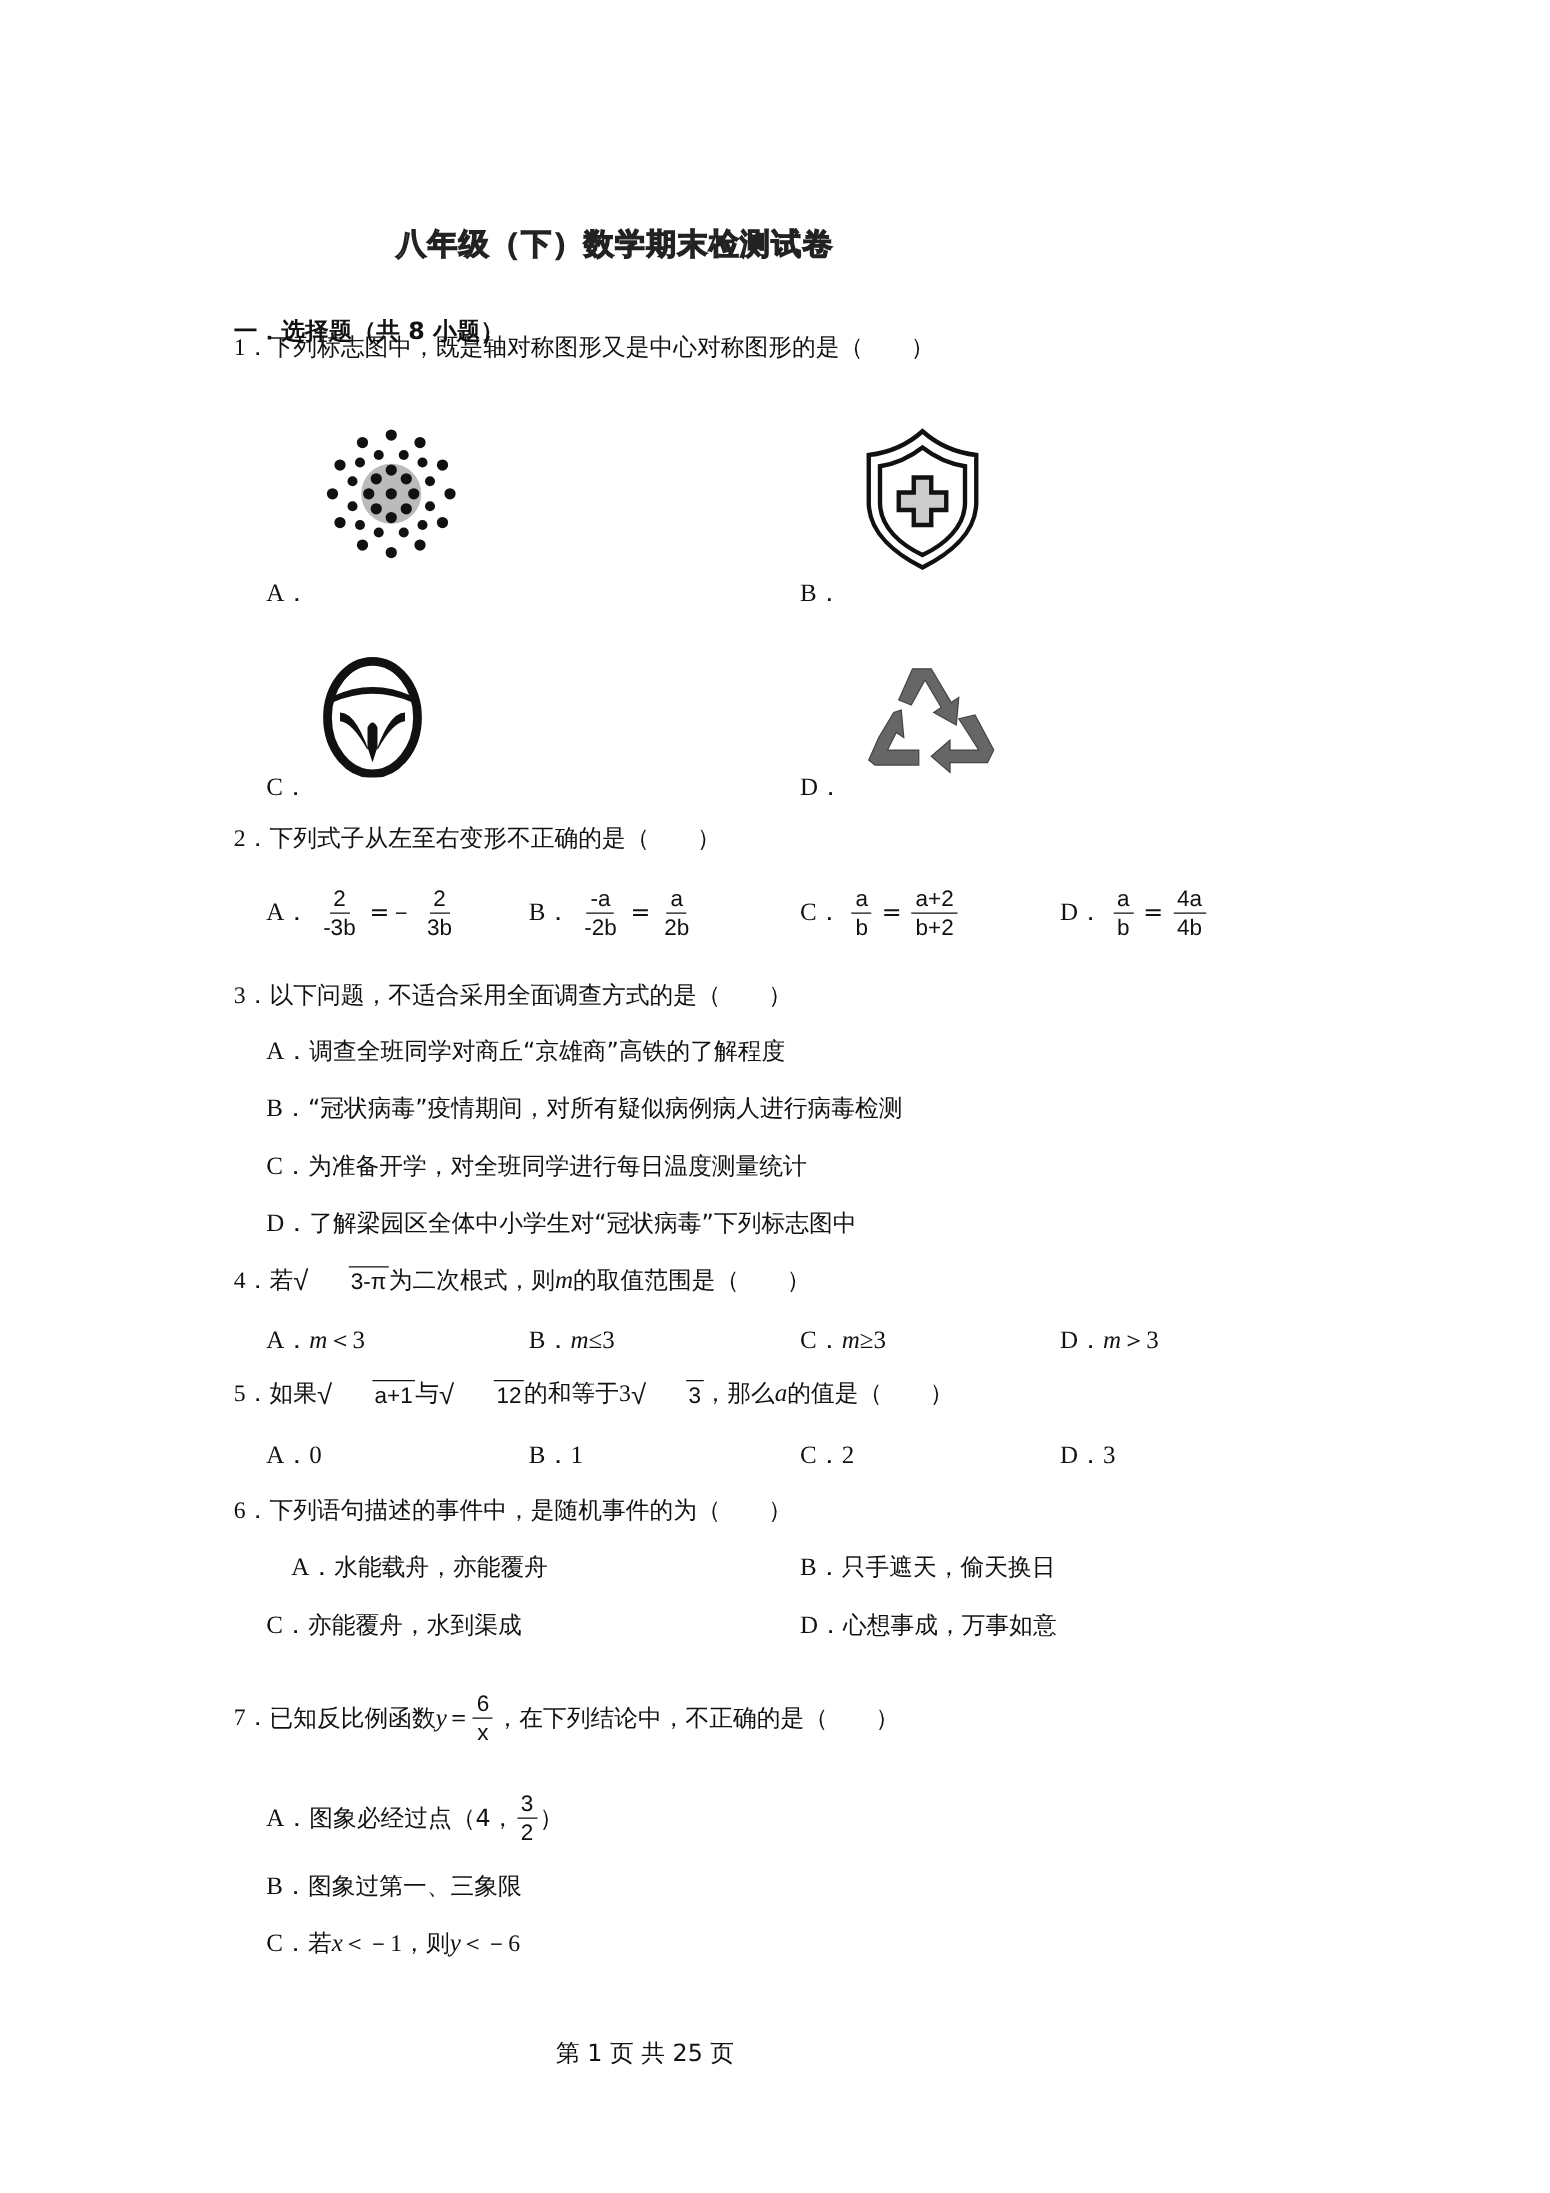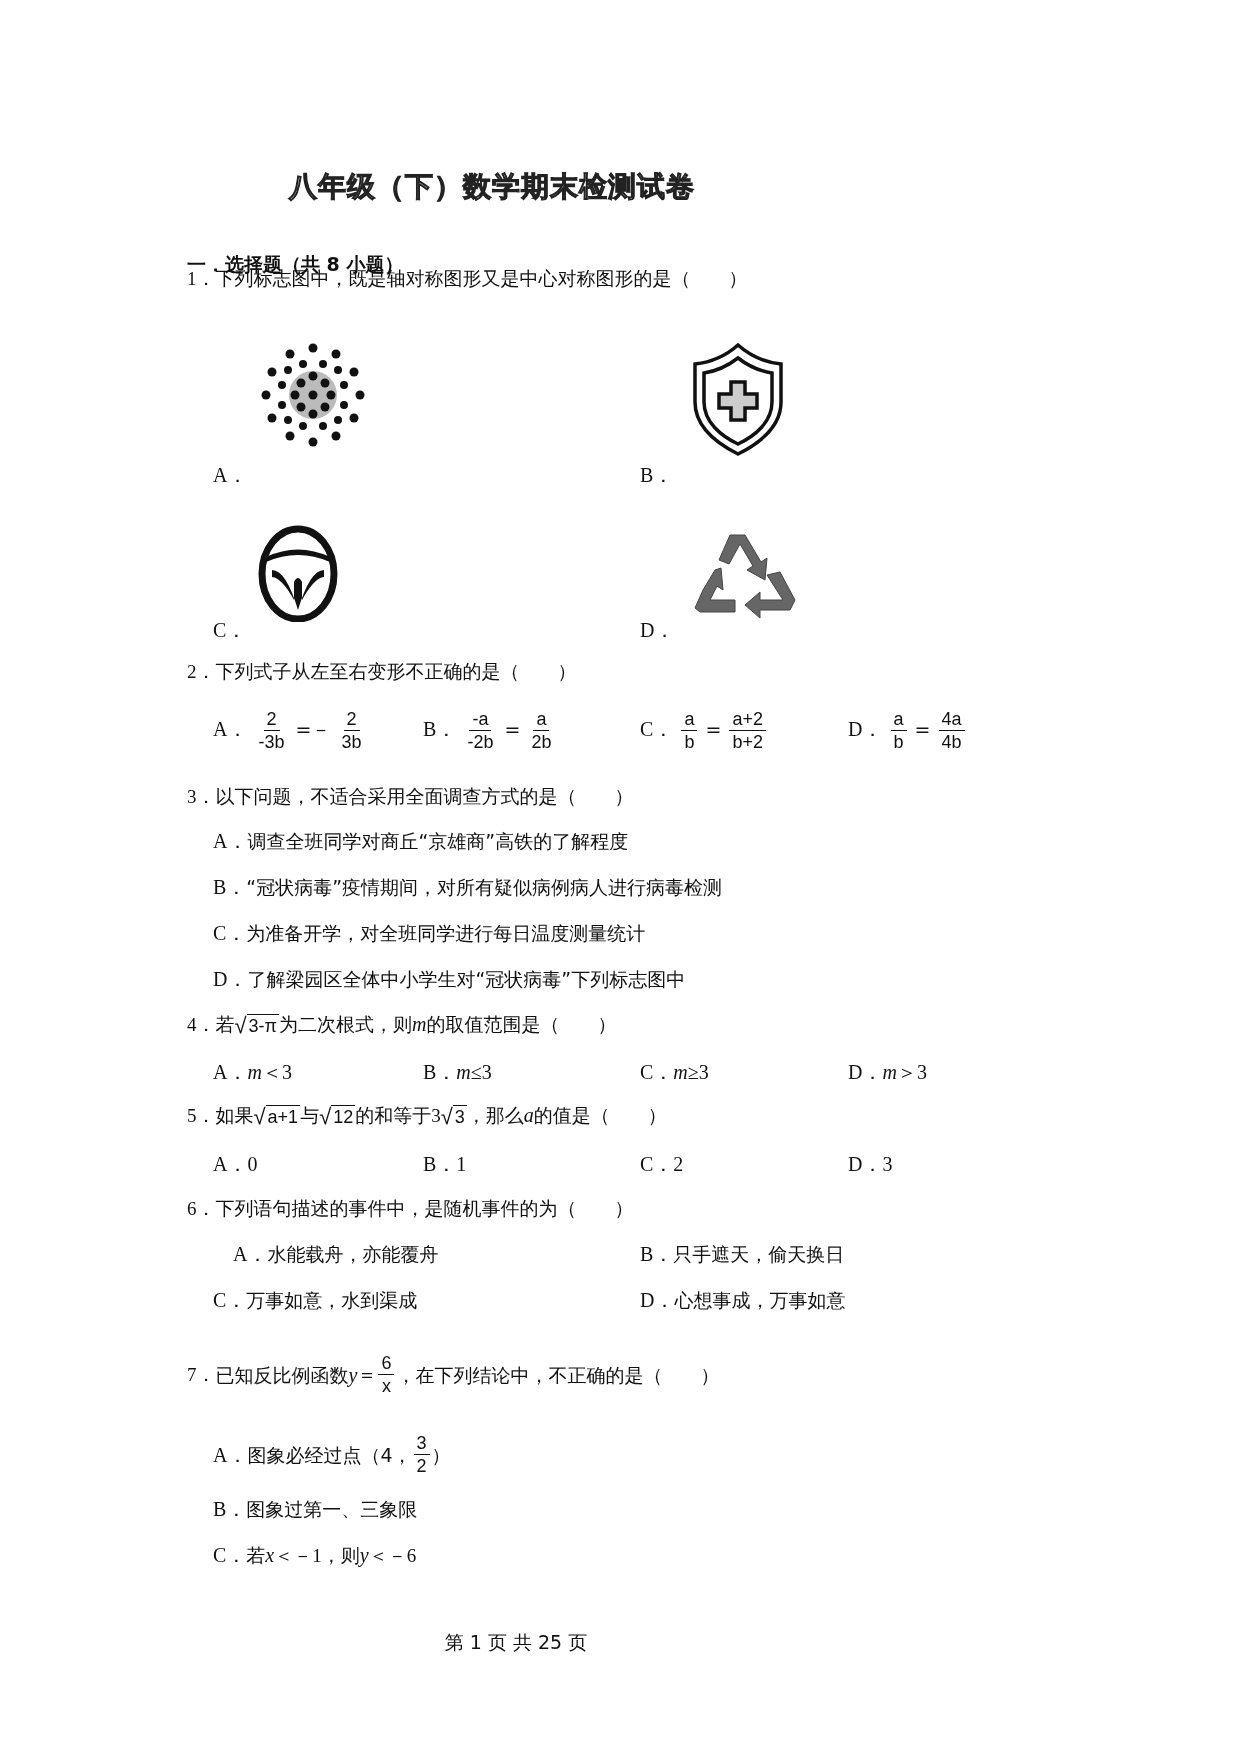--- a/index.html
+++ b/index.html
@@ -2,22 +2,22 @@
 <html><head>
 <meta charset="utf-8">
 <style>
   html, body { margin: 0; padding: 0; background: #ffffff; }
   body {
     width: 1240px; height: 1754px; position: relative; overflow: hidden;
     font-family: "DejaVu Sans", "Liberation Sans", sans-serif;
     color: #111;
   }
   .page-title {
-    position: absolute; top: 168px; left: 0; width: 984px; text-align: center;
-    font-size: 28px; font-weight: bold; letter-spacing: 1px;
+    position: absolute; top: 179px; left: 0; width: 984px; text-align: center;
+    font-size: 24px; font-weight: bold; letter-spacing: 1px;
     color: #fff;
     -webkit-text-stroke: 1px #222;
     text-shadow: 0 0 0.5px #000;
   }
   .section-heading {
     position: absolute; top: 252px; left: 187px;
     font-size: 19px; font-weight: bold;
   }
   .line {
     position: absolute; font-size: 19px; white-space: nowrap; line-height: 24px;
@@ -26,21 +26,21 @@
   .opt-letter { font-family: "Liberation Serif", "DejaVu Serif", serif; font-size: 20px; }
   i.var { font-family: "Liberation Serif", "DejaVu Serif", serif; font-style: italic; font-size: 20px; }
   .frac {
     display: inline-flex; flex-direction: column; align-items: center; vertical-align: middle;
     font-family: "Liberation Sans", sans-serif; font-size: 18px; line-height: 22px; margin: 0 2px;
   }
   .frac .num { border-bottom: 1.5px solid #111; padding: 0 3px; }
   .frac .den { padding: 0 3px; }
   .sqrt { display: inline-flex; align-items: flex-end; vertical-align: middle; font-family: "Liberation Sans", sans-serif; font-size: 18px; }
   .sqrt .rad { font-size: 22px; line-height: 22px; }
-  .sqrt .under { border-top: 1.5px solid #111; padding: 0 2px; line-height: 22px; }
+  .sqrt .under { border-top: 1.5px solid #111; padding: 0 2px; line-height: 22px; margin-left: 32px; }
   .fig { position: absolute; }
   .footer {
     position: absolute; top: 1630px; left: 0; width: 1032px; text-align: center;
     font-size: 19px;
   }
 </style>
 </head>
 <body>
 
 <div class="page-title">八年级（下）数学期末检测试卷</div>
@@ -208,21 +208,21 @@
 <div class="line serif" style="top:1152px;left:213px;font-size:20px;"><span>A．</span><span>0</span></div>
 <div class="line serif" style="top:1152px;left:423px;font-size:20px;"><span>B．</span><span>1</span></div>
 <div class="line serif" style="top:1152px;left:640px;font-size:20px;"><span>C．</span><span>2</span></div>
 <div class="line serif" style="top:1152px;left:848px;font-size:20px;"><span>D．</span><span>3</span></div>
 
 <div class="line" style="top:1196px;left:187px;">
   <span class="serif">6．</span><span>下列语句描述的事件中，是随机事件的为（　　）</span>
 </div>
 <div class="line" style="top:1242px;left:213px;margin-left:20px;"><span class="opt-letter">A．</span><span>水能载舟，亦能覆舟</span></div>
 <div class="line" style="top:1242px;left:640px;"><span class="opt-letter">B．</span><span>只手遮天，偷天换日</span></div>
-<div class="line" style="top:1288px;left:213px;"><span class="opt-letter">C．</span><span>万事如意，水到渠成</span></div>
+<div class="line" style="top:1288px;left:213px;"><span class="opt-letter">C．</span><span>亦能覆舟，水到渠成</span></div>
 <div class="line" style="top:1288px;left:640px;"><span class="opt-letter">D．</span><span>心想事成，万事如意</span></div>
 
 <div class="line" style="top:1352px;left:187px;display:flex;align-items:center;">
   <span class="serif">7．</span>
     <span>已知反比例函数</span>
     <i class="var">y</i>
     <span class="serif">＝</span>
     <span class="frac">
       <span class="num">6</span>
       <span class="den">x</span>

